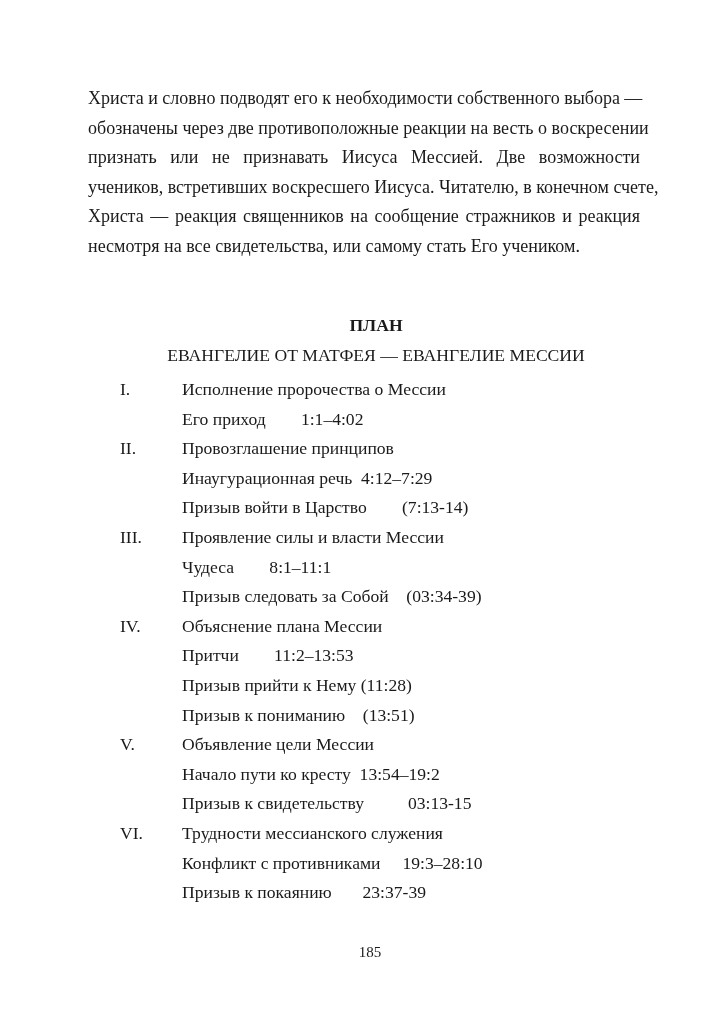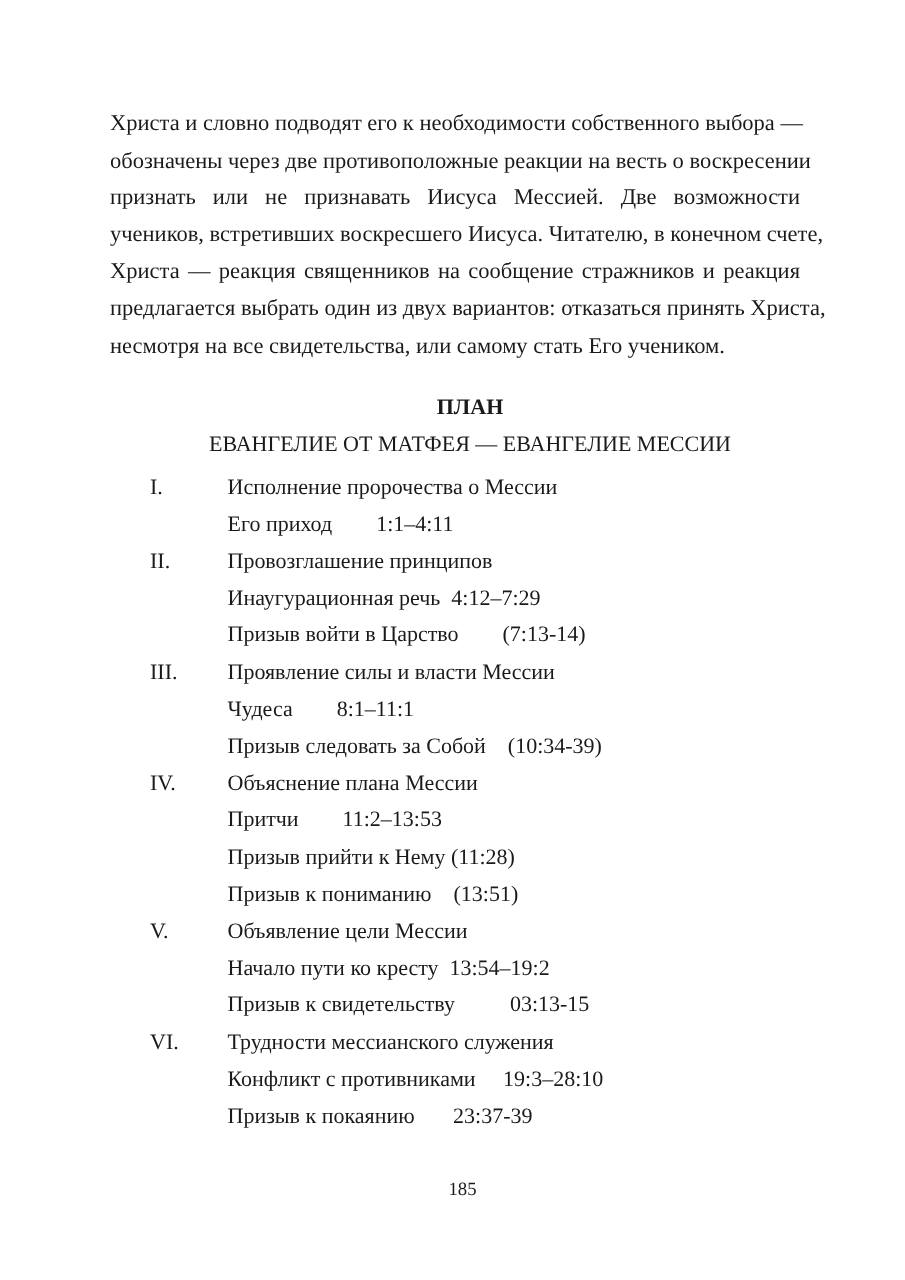--- a/index.html
+++ b/index.html
@@ -21,36 +21,35 @@
 </style>
 </head>
 <body>
 
 <div class="para">
   <span class="ln">Христа и словно подводят его к необходимости собственного выбора —</span>
   <span class="ln">обозначены через две противоположные реакции на весть о воскресении</span>
   <span class="ln">признать или не признавать Иисуса Мессией. Две возможности</span>
   <span class="ln">учеников, встретивших воскресшего Иисуса. Читателю, в конечном счете,</span>
   <span class="ln">Христа — реакция священников на сообщение стражников и реакция</span>
-  <span class="ln">предлагается выбрать один из двух вариантов: отказаться принять Христа,</span>
   <span class="ln last">несмотря на все свидетельства, или самому стать Его учеником.</span>
 </div>
 
 <div class="plan-title">ПЛАН</div>
 <div class="plan-sub">ЕВАНГЕЛИЕ ОТ МАТФЕЯ — ЕВАНГЕЛИЕ МЕССИИ</div>
 
 <div class="outline" id="outline">
     <div class="row"><span class="num">I.</span><span class="txt">Исполнение пророчества о Мессии</span></div>
-    <div class="row"><span class="num"></span><span class="txt">Его приход        1:1–4:11</span></div>
+    <div class="row"><span class="num"></span><span class="txt">Его приход        1:1–4:02</span></div>
     <div class="row"><span class="num">II.</span><span class="txt">Провозглашение принципов</span></div>
     <div class="row"><span class="num"></span><span class="txt">Инаугурационная речь  4:12–7:29</span></div>
     <div class="row"><span class="num"></span><span class="txt">Призыв войти в Царство        (7:13-14)</span></div>
     <div class="row"><span class="num">III.</span><span class="txt">Проявление силы и власти Мессии</span></div>
     <div class="row"><span class="num"></span><span class="txt">Чудеса        8:1–11:1</span></div>
-    <div class="row"><span class="num"></span><span class="txt">Призыв следовать за Собой    (10:34-39)</span></div>
+    <div class="row"><span class="num"></span><span class="txt">Призыв следовать за Собой    (03:34-39)</span></div>
     <div class="row"><span class="num">IV.</span><span class="txt">Объяснение плана Мессии</span></div>
     <div class="row"><span class="num"></span><span class="txt">Притчи        11:2–13:53</span></div>
     <div class="row"><span class="num"></span><span class="txt">Призыв прийти к Нему (11:28)</span></div>
     <div class="row"><span class="num"></span><span class="txt">Призыв к пониманию    (13:51)</span></div>
     <div class="row"><span class="num">V.</span><span class="txt">Объявление цели Мессии</span></div>
     <div class="row"><span class="num"></span><span class="txt">Начало пути ко кресту  13:54–19:2</span></div>
     <div class="row"><span class="num"></span><span class="txt">Призыв к свидетельству          03:13-15</span></div>
     <div class="row"><span class="num">VI.</span><span class="txt">Трудности мессианского служения</span></div>
     <div class="row"><span class="num"></span><span class="txt">Конфликт с противниками     19:3–28:10</span></div>
     <div class="row"><span class="num"></span><span class="txt">Призыв к покаянию       23:37-39</span></div>

